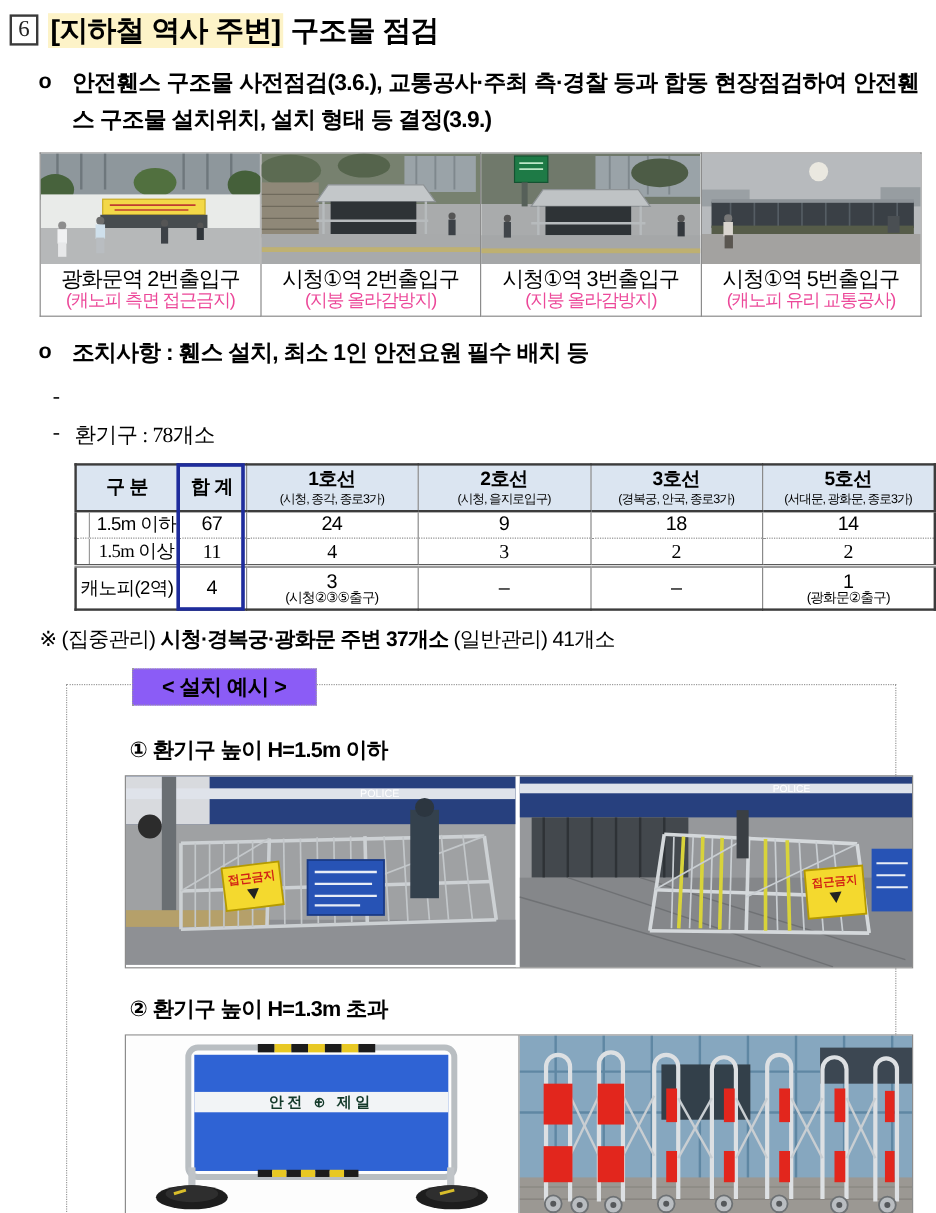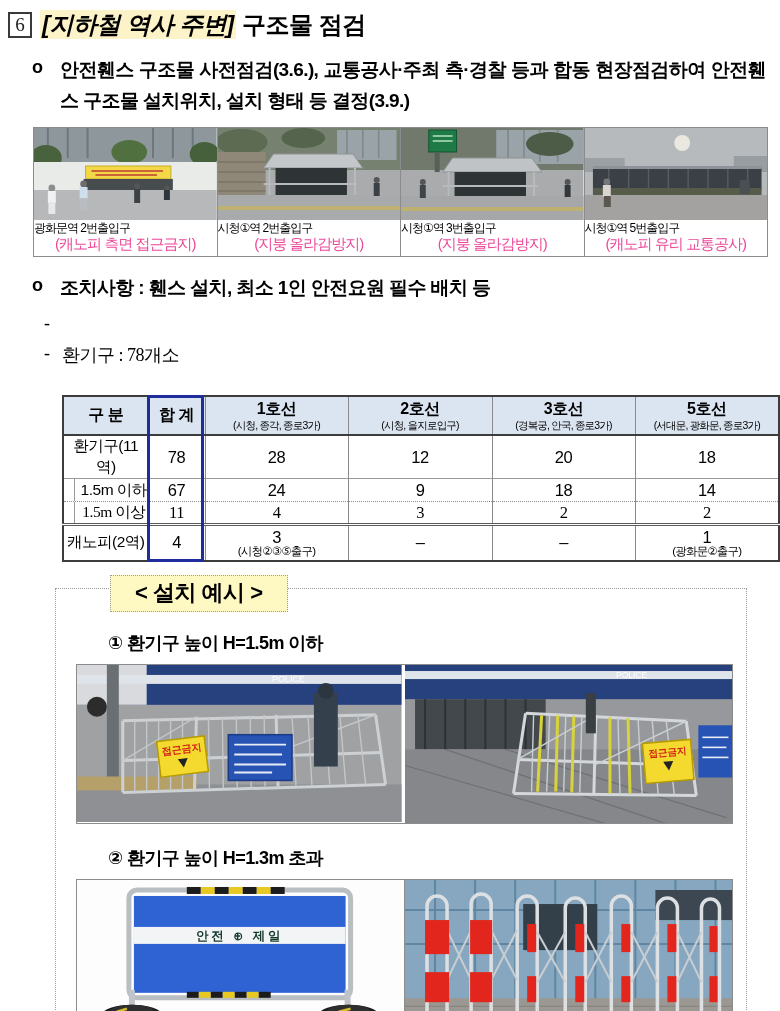--- a/index.html
+++ b/index.html
@@ -12,39 +12,39 @@
 
   
   .title-row { display:flex; align-items:center; gap:8px; margin:9px 0 0 8px; }
   .num-box {
     width:24px; height:26px; border:2px solid #3a3a3a; display:flex;
     align-items:center; justify-content:center;
     font-family:"Liberation Serif","DejaVu Serif",serif;
     font-size:19px; color:#222; background:#fff;
   }
   .doc-title { font-size:24px; font-weight:bold; letter-spacing:-0.5px; }
-  .doc-title .hl { background:#fdf3c8; padding:1px 2px;font-style:italic; }
+  .doc-title .hl { background:#fdf3c8; padding:1px 2px; }
 
   
   .bullet { display:flex; margin:14px 14px 0 32px; }
   .bullet .marker { font-size:18px; font-weight:bold; width:28px; flex:0 0 28px; padding-top:2px; }
   .bullet .btext { font-size:19px; font-weight:bold; line-height:1.62; letter-spacing:-0.6px; text-align:justify; }
   .sub-bullet { display:flex; margin:9px 10px 0 44px;
     font-family:"Liberation Serif","DejaVu Serif",serif; font-size:18px; letter-spacing:-0.5px; }
   .sub-bullet .dash { width:18px; flex:0 0 18px; }
 
   
   .photo-strip { border-collapse:collapse; margin:10px 0 0 33px; table-layout:fixed; width:735px; }
   .photo-strip td { border:1px solid #8c8c8c; padding:0; vertical-align:top; }
   .photo-strip .ph { display:block; width:100%; height:92px; }
-  .cap1 { font-size:12px; text-align:left; letter-spacing:-1px; padding-top:2px; line-height:1.15; }
+  .cap1 { font-size:18px; text-align:center; letter-spacing:-1px; padding-top:2px; line-height:1.15; }
   .cap2 { font-size:15px; text-align:center; letter-spacing:-1px; padding-bottom:3px; line-height:1.2; color:#ec4899; }
 
   
-  .tbl-wrap { position:relative; margin:28px 0 0 62px; width:716px; }
+  .tbl-wrap { position:relative; margin:12px 0 0 62px; width:716px; }
   table.data { border-collapse:collapse; table-layout:fixed; width:716px; border:2px solid #3c3c3c; }
   table.data th, table.data td { border-left:1px solid #8a8a8a; border-right:1px solid #8a8a8a; text-align:center; vertical-align:middle; }
   table.data thead th { background:#dbe5f1; height:39px; border-bottom:2px solid #3c3c3c; font-weight:bold; font-size:16px; letter-spacing:-0.5px; }
   table.data thead .hsub { display:block; font-size:10.5px; font-weight:normal; letter-spacing:-0.8px; margin-top:-1px; }
   table.data td { font-size:16.5px; height:23px; letter-spacing:-0.5px; }
   table.data .lab { font-size:15.5px; }
   tr.r2 td { border-top:1px solid #9a9a9a; }
   tr.r3 td { border-top:1px dotted #8f8f8f;font-family:Liberation Serif, serif; }
   tr.r4 td { border-top:3px double #5a5a5a; height:36px; }
   td.indent { text-align:left; padding-left:16px; position:relative; }
@@ -53,24 +53,24 @@
   .total-outline { position:absolute; pointer-events:none; left:85px; top:0; width:57px; height:100%;
     border:3px solid #1e2c9c; }
 
   
   .note-line { margin:11px 0 0 33px; font-size:17.5px; letter-spacing:-0.6px; }
   .note-line .b { font-weight:bold; }
 
   
   .example-box { position:relative; margin:26px 0 0 55px; width:692px; height:452px;
     border:1px dotted #9a9a9a; padding:20px 0 0 0; }
-  .example-label { position:absolute; top:-14px; left:54px; background:#fef9c3;
-    border:1px dotted #9a9a9a; padding:2px 24px 3px 24px; font-size:22px; font-weight:bold; letter-spacing:-0.5px; }
+  .example-label { position:absolute; top:-14px; left:54px; background:#8b5cf6;
+    border:1px dotted #9a9a9a; padding:2px 24px 3px 24px; font-size:18px; font-weight:bold; letter-spacing:-0.5px; }
   .ex-heading { margin:22px 0 0 52px; font-size:18px; font-weight:600; letter-spacing:-0.6px; }
-  .ex-container { margin:9px 0 0 20px; width:657px; border:1px solid #8c8c8c; }
+  .ex-container { margin:9px 0 0 48px; width:657px; border:1px solid #8c8c8c; }
   .ex-photos { display:flex; }
   .ex-photos .half { width:50%; }
   .gap-mid { border-right:3px solid #fff; }
   .div-mid { border-right:1px solid #8c8c8c; }
   .ex-photo { display:block; width:100%; }
   .ex-capbar { border-top:3px double #6a6a6a; display:flex; }
   .ex-capbar .cap { font-size:17px; text-align:center; padding:2px 0 3px 0; letter-spacing:-0.5px; width:100%; }
 </style>
 </head>
 <body>
@@ -256,28 +256,20 @@
         <tr>
           <th>구 분</th>
           <th>합 계</th>
           <th><span>1호선</span><span class="hsub">(시청, 종각, 종로3가)</span></th>
           <th><span>2호선</span><span class="hsub">(시청, 을지로입구)</span></th>
           <th><span>3호선</span><span class="hsub">(경복궁, 안국, 종로3가)</span></th>
           <th><span>5호선</span><span class="hsub">(서대문, 광화문, 종로3가)</span></th>
         </tr>
       </thead>
       <tbody>
-        <tr class="r1">
-          <td class="lab">환기구(11역)</td>
-          <td>78</td>
-          <td>28</td>
-          <td>12</td>
-          <td>20</td>
-          <td>18</td>
-        </tr>
         <tr class="r2">
           <td class="lab indent">1.5m 이하</td>
           <td>67</td>
           <td>24</td>
           <td>9</td>
           <td>18</td>
           <td>14</td>
         </tr>
         <tr class="r3">
           <td class="lab indent">1.5m 이상</td>
@@ -293,20 +285,27 @@
           <td><span>3</span><span class="cellnote">(시청②③⑤출구)</span></td>
           <td>–</td>
           <td>–</td>
           <td><span>1</span><span class="cellnote">(광화문②출구)</span></td>
         </tr>
       </tbody>
     </table>
     <div class="total-outline"></div>
   </div>
 
+  <div class="note-line">
+    <span>※</span>
+    <span>(집중관리)</span>
+    <span class="b">시청·경복궁·광화문 주변 37개소</span>
+    <span>(일반관리)</span>
+    <span>41개소</span>
+  </div>
 
   <div class="example-box">
     <div class="example-label">&lt; 설치 예시 &gt;</div>
 
     <div class="ex-heading">
       <span>①</span> <span>환기구 높이 H=1.5m 이하</span>
     </div>
     <div class="ex-container">
       <div class="ex-photos">
         <div class="half gap-mid">

